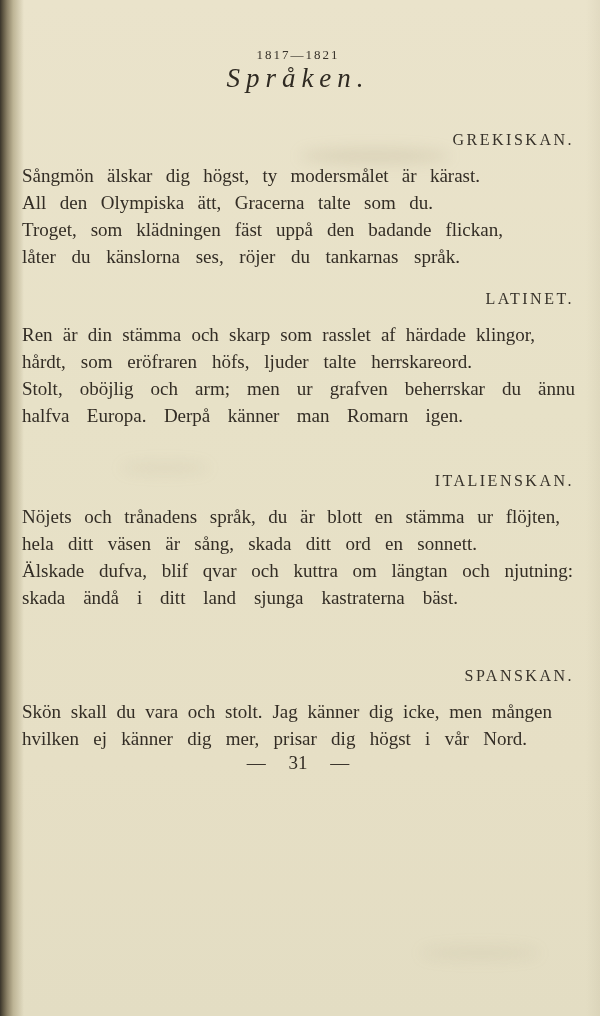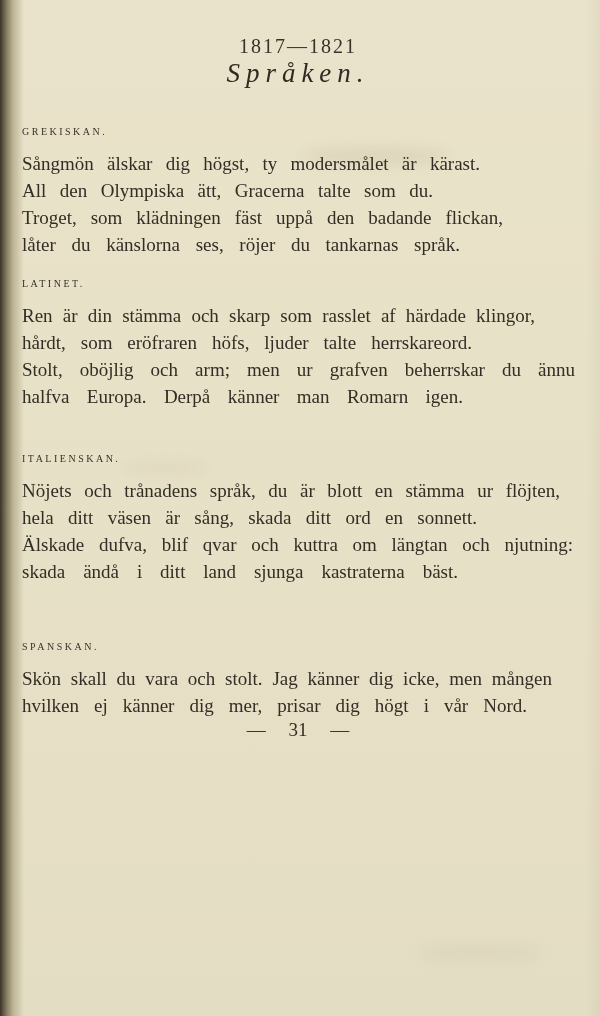--- a/index.html
+++ b/index.html
@@ -42,36 +42,36 @@
   }
   .smudge.s1 { left: 300px; top: 148px; width: 150px; height: 16px; }
   .smudge.s2 { left: 120px; top: 462px;  width: 90px;  height: 12px; background: rgba(160,148,118,0.10); }
   .smudge.s3 { left: 420px; top: 946px;  width: 120px; height: 14px; background: rgba(160,148,118,0.10); }
 
   .content {
     position: relative;
     padding: 0 26px 0 22px;
   }
   .running-head {
-    padding-top: 35px;
+    padding-top: 47px;
     text-align: center;
-    font-size: 20px;
+    font-size: 13px;
     letter-spacing: 2px;
     color: #37322a;
   }
   .poem-title {
     text-align: center;
     font-style: italic;
     font-size: 27px;
     letter-spacing: 6px;
     color: #2f2a22;
   }
   .section-heading {
-    text-align: left;
-    font-size: 10px;
+    text-align: right;
+    font-size: 16px;
     letter-spacing: 2.5px;
     color: #37322a;
   }
   .sh-0 { margin-top: 37px; }
   .sh-1 { margin-top: 20px; }
   .sh-2 { margin-top: 43px; }
   .sh-3 { margin-top: 56px; }
   .verse {
     margin-top: 13px;
     font-size: 19px;
@@ -127,19 +127,19 @@
     <div class="verse">
       <div class="line" style="width:538px">Nöjets och trånadens språk, du är blott en stämma ur flöjten,</div>
       <div class="line" style="width:455px">hela ditt väsen är sång, skada ditt ord en sonnett.</div>
       <div class="line" style="width:551px">Älskade dufva, blif qvar och kuttra om längtan och njutning:</div>
       <div class="line" style="width:436px">skada ändå i ditt land sjunga kastraterna bäst.</div>
     </div>
 
     <div class="section-heading sh-3">SPANSKAN.</div>
     <div class="verse">
       <div class="line" style="width:530px">Skön skall du vara och stolt.  Jag känner dig icke, men mången</div>
-      <div class="line" style="width:505px">hvilken ej känner dig mer, prisar dig högt i vår Nord.</div>
+      <div class="line" style="width:505px">hvilken ej känner dig mer, prisar dig högst i vår Nord.</div>
     </div>
 
     <div class="page-number">— 31 —</div>
 
   </div>
 </div>
 
 </body></html>

